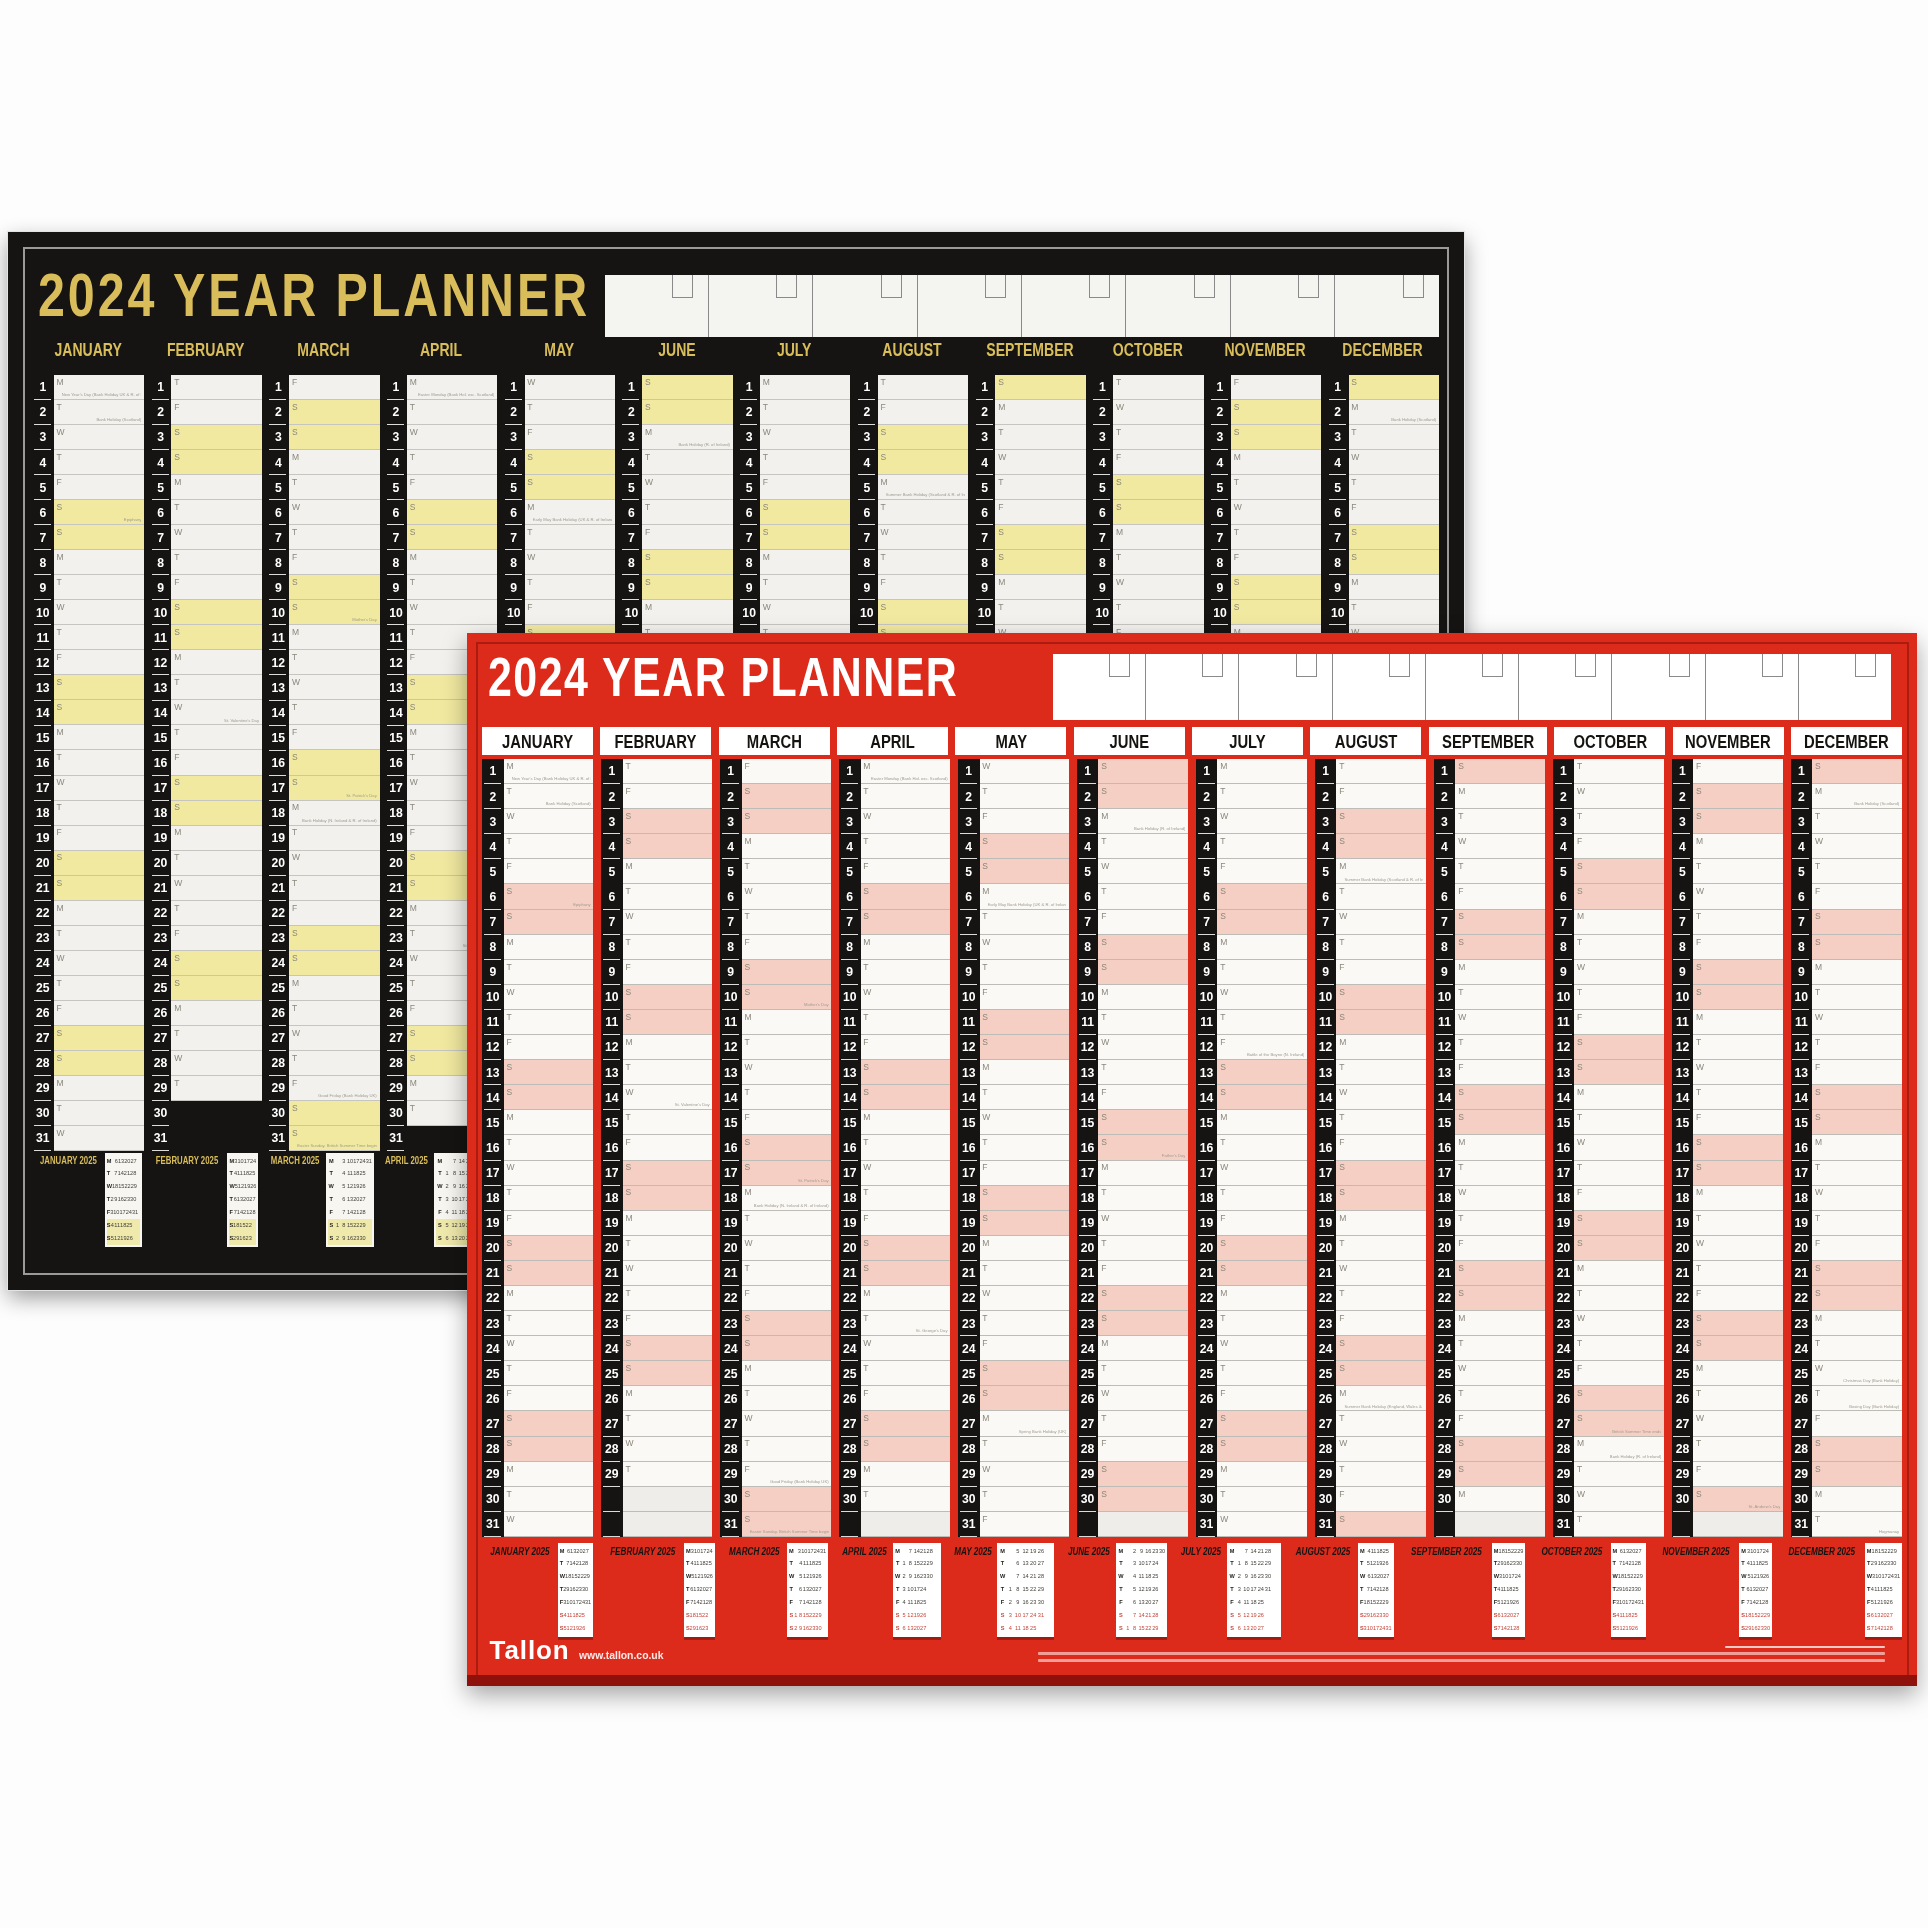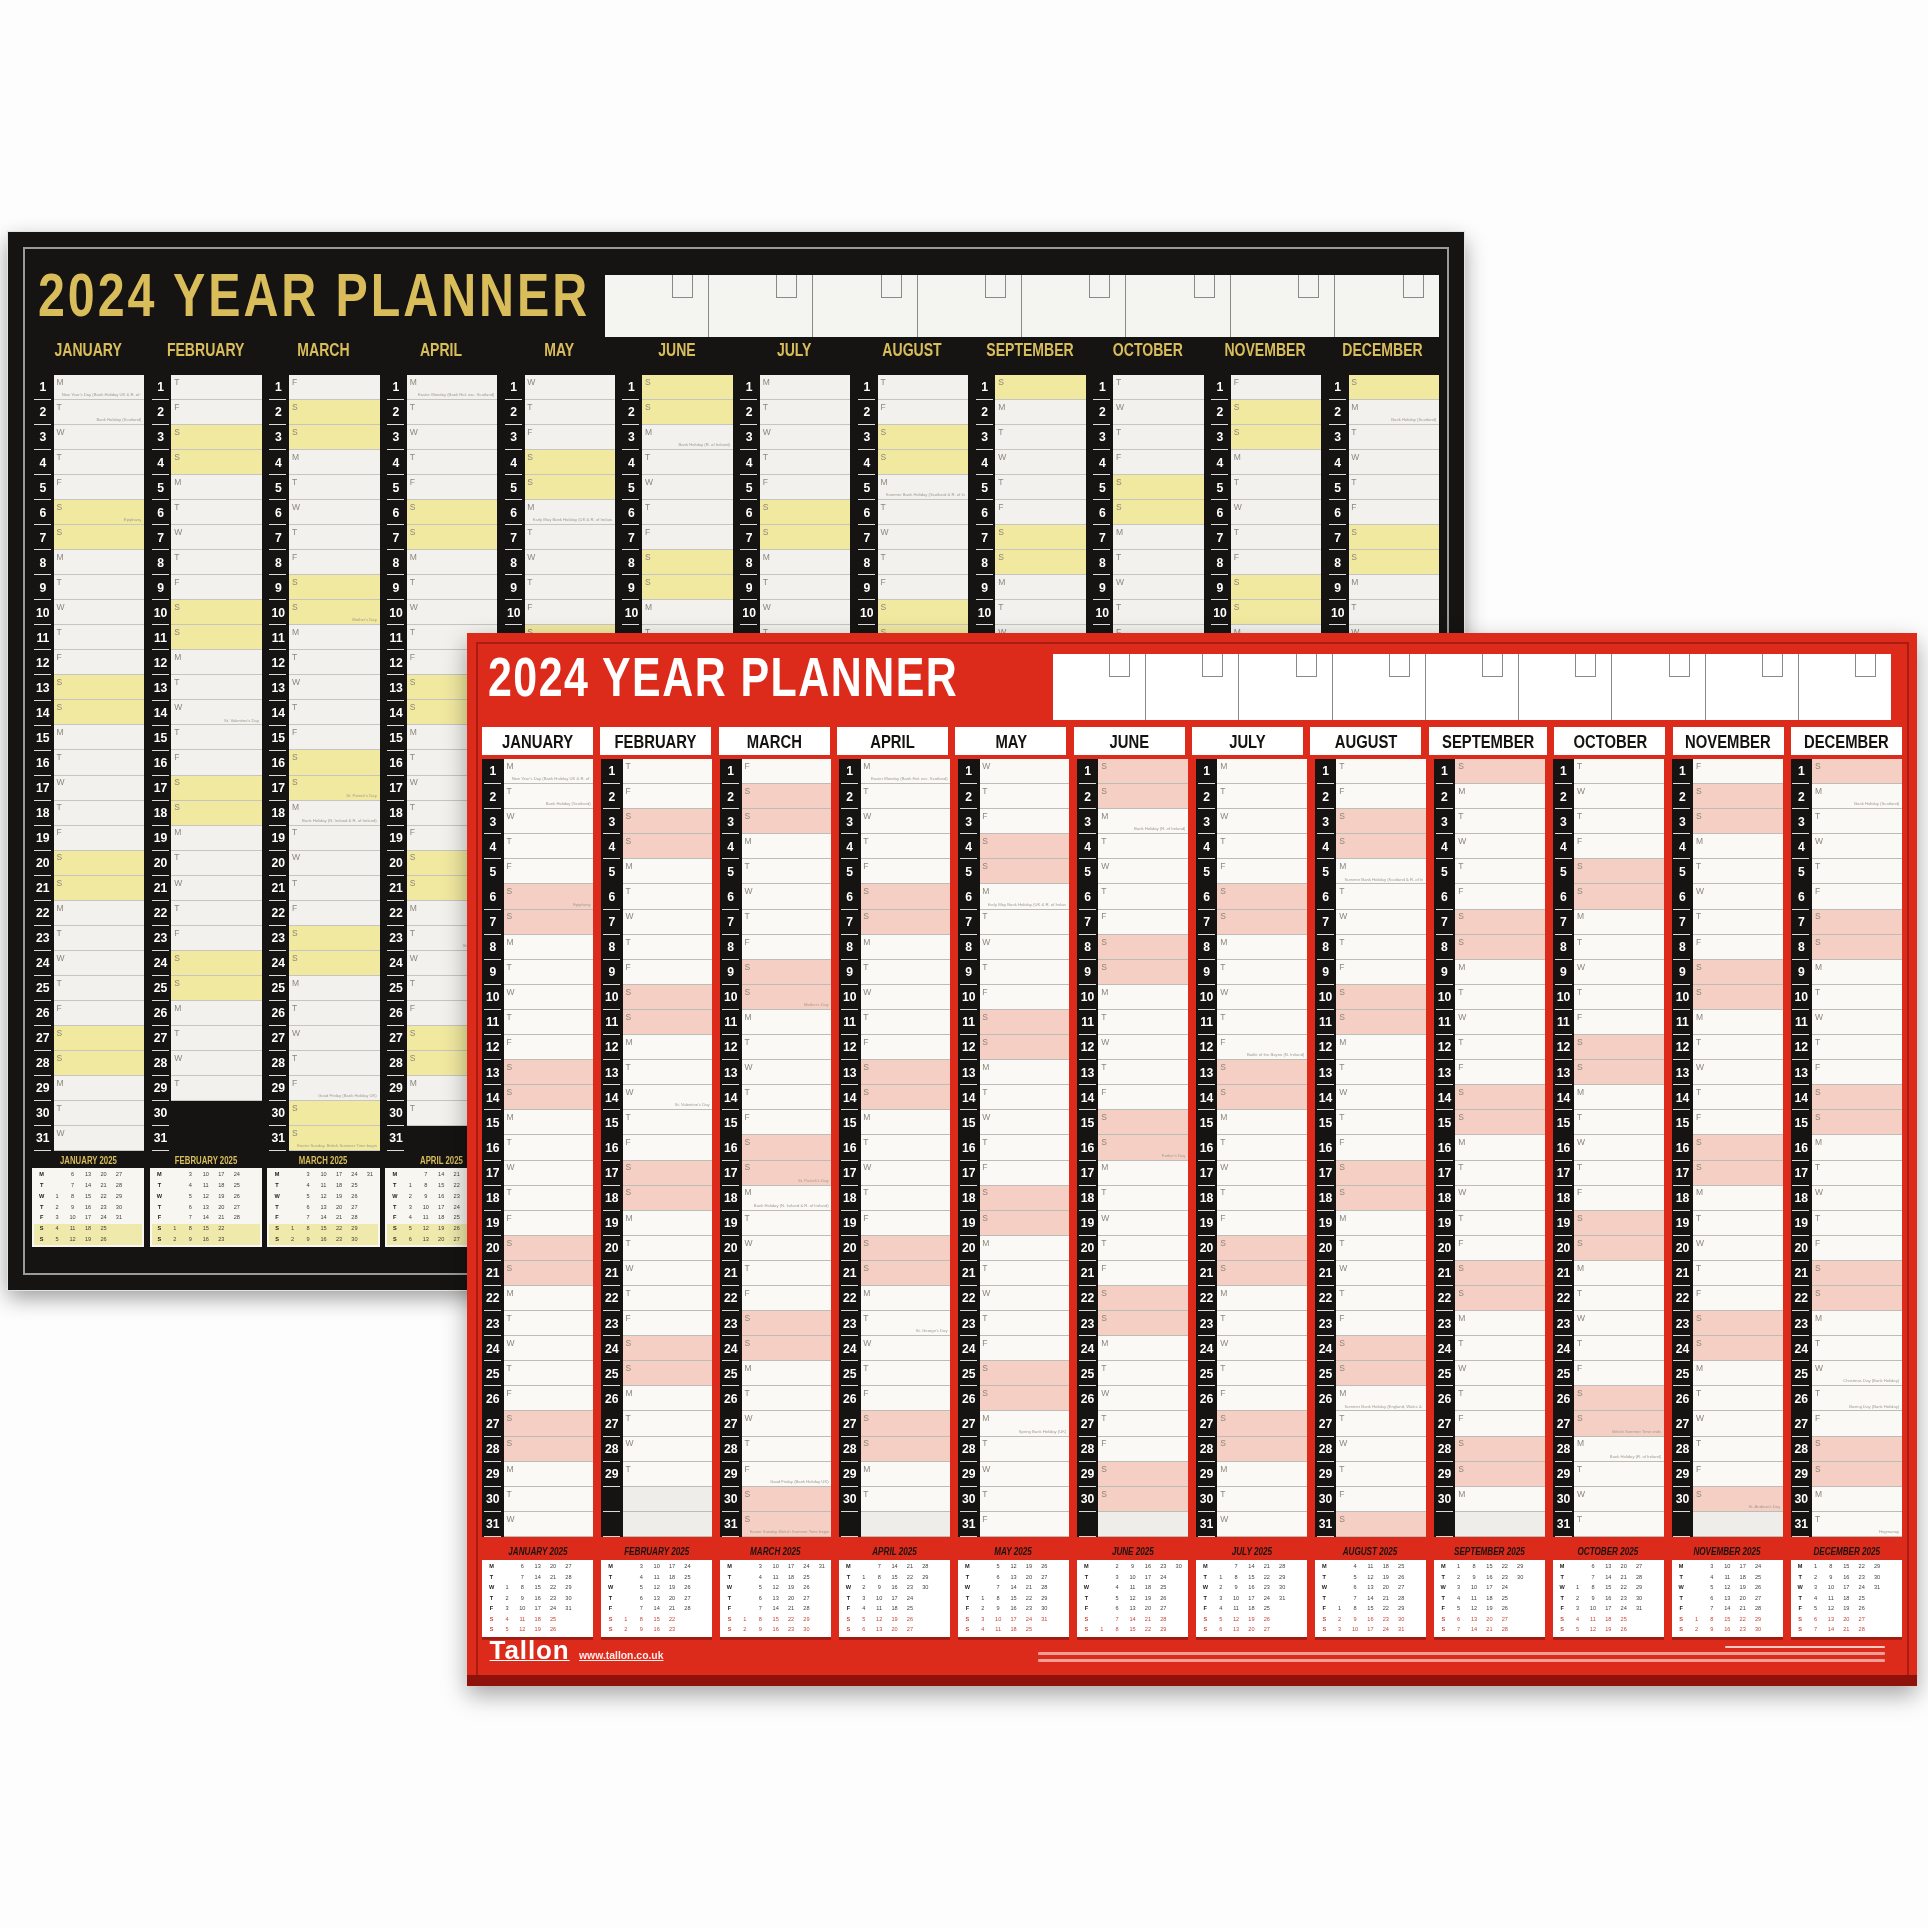--- a/index.html
+++ b/index.html
@@ -12,21 +12,21 @@
   .months-row{position:absolute;display:grid;grid-template-columns:repeat(12,1fr);}
   .grid-row{position:absolute;display:grid;grid-template-columns:repeat(12,1fr);}
   .col{display:flex;flex-direction:column;}
   .row{flex:1;display:flex;position:relative;}
   .chip{position:relative;width:21.7px;color:#fff;font-weight:bold;font-size:12.2px;line-height:1;display:flex;align-items:center;justify-content:center;}
   .chip::after{content:"";position:absolute;left:1.9px;right:2.8px;bottom:0;height:0.9px;background:rgba(255,255,255,.85);}
   .cell{flex:1;position:relative;border-bottom:0.9px solid #c6c5c0;}
   .dl{position:absolute;left:2.8px;top:1.9px;font-size:8.5px;color:#8b877c;}
   .note{position:absolute;right:2.8px;bottom:1.9px;font-size:4.2px;color:#a09c90;white-space:nowrap;overflow:hidden;max-width:88%;}
   .minis-row{position:absolute;display:grid;grid-template-columns:repeat(12,1fr);}
-  .mini{display:flex;flex-direction:column;}
+  .mini{display:flex;flex-direction:row;}
   .mini-title{text-align:center;font-weight:bold;line-height:1;}
   .mini-card{flex:1;display:flex;flex-direction:column;padding:1.9px 1.9px;}
   .mini-r{flex:1;display:flex;align-items:center;}
   .mini-r span{flex:1;text-align:center;font-size:5.6px;line-height:1;color:#46433c;}
   .mini-r span:first-child{font-weight:bold;color:#24221e;}
   
   .nstrip{position:absolute;display:flex;}
   .nseg{flex:1;position:relative;border-right:0.9px solid #8a8a8a;}
   .nseg:last-child{border-right:none;}
   .ntab{position:absolute;top:0;right:15px;width:21px;height:22.6px;border:0.9px solid #8a8a8a;border-top:none;}
@@ -58,21 +58,21 @@
   .rp .mname{color:#151310;font-weight:bold;font-size:19px;line-height:1;}
   .rp .grid-row{left:15px;top:126px;width:1420px;height:778px;column-gap:7.5px;}
   .rp .chip{background:#161412;}
   .rp .cell{background:#fbf9f6;border-bottom-color:#bdbcb7;}
   .rp .cell.wknd{background:var(--c-pink);}
   .rp .cell.off{background:#efede9;}
   .rp .minis-row{left:15px;top:910px;width:1420px;height:94px;column-gap:7.5px;}
   .rp .mini-title{color:#161412;font-size:10.4px;height:17px;padding-top:3.8px;font-style:italic;}
   .rp .mini-card{background:#fff;box-shadow:0 2.8px 0 rgba(80,8,4,.45);}
   .rp .mini-r.wk span{color:#c5473b;}
-  .rp-footer-brand{position:absolute;left:22.6px;bottom:22.6px;color:#fff;line-height:1;text-decoration:underline;}
+  .rp-footer-brand{position:absolute;left:22.6px;bottom:22.6px;color:#fff;line-height:1;}
   .rp-footer-brand .brand{font-size:26px;font-weight:bold;letter-spacing:0.9px;}
   .rp-footer-brand .url{font-size:10.4px;font-weight:bold;margin-left:9.4px;opacity:.9;}
   .fineprint{position:absolute;right:32px;bottom:24.5px;width:847px;}
   .fp-line{height:2.8px;background:rgba(255,255,255,.55);margin-top:3.8px;border-radius:0.9px;}
   .fp-line.short{width:160px;margin-left:auto;background:rgba(255,255,255,.75);}
 </style>
 </head>
 <body>
 
 <div id="canvas">

